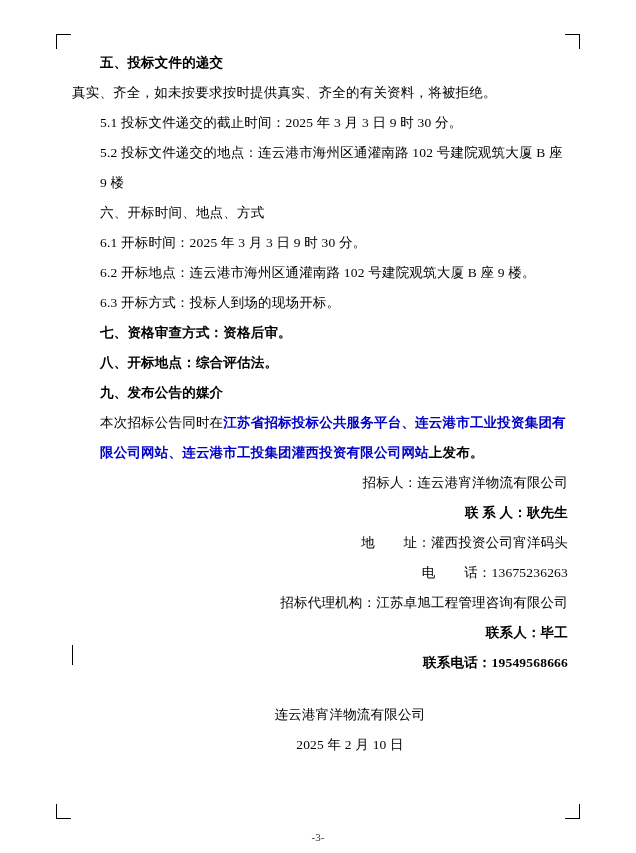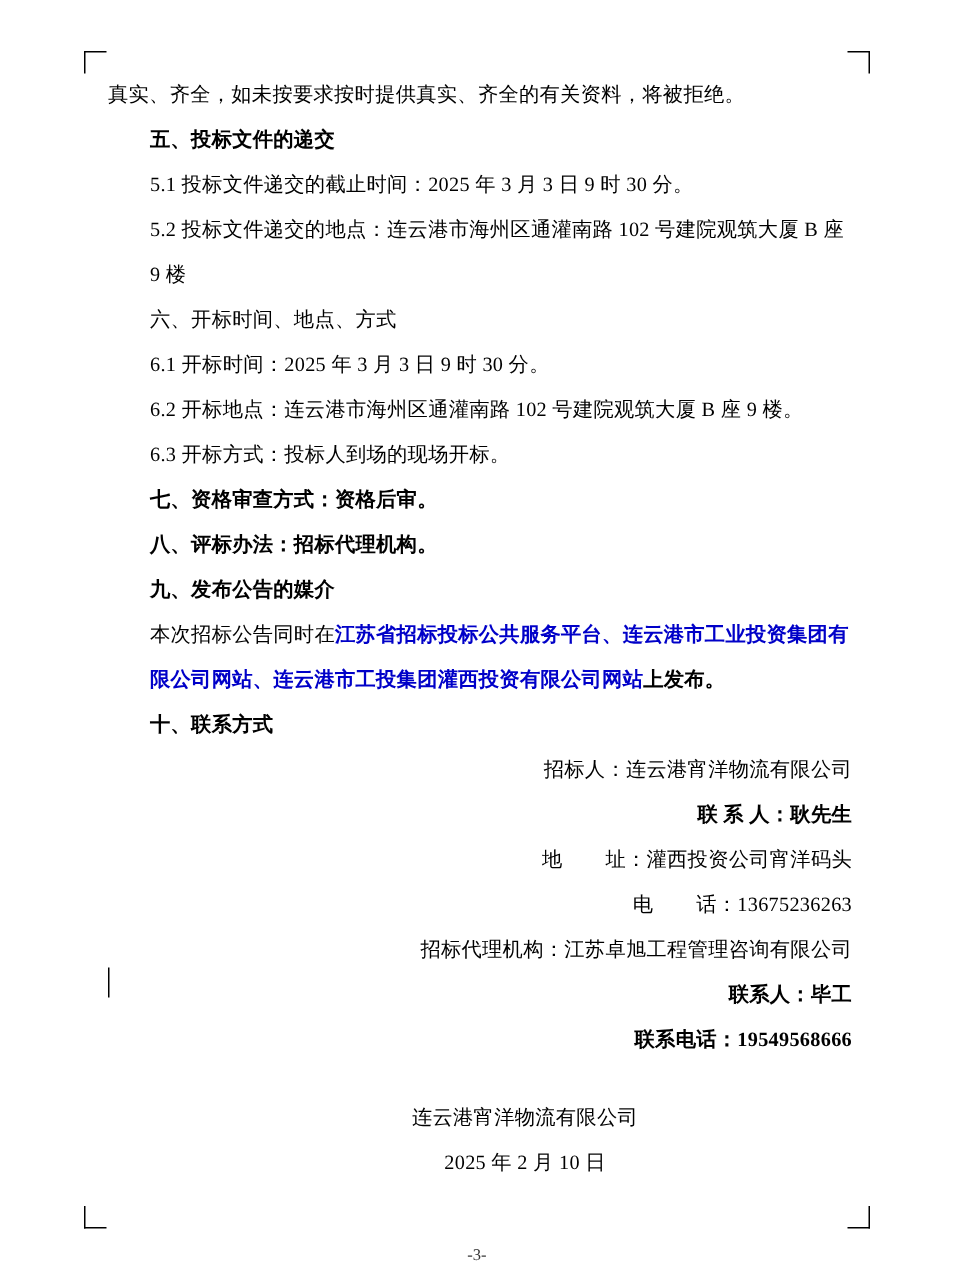--- a/index.html
+++ b/index.html
@@ -119,45 +119,44 @@
 <div class="page">
 
   <div class="mark mark-tl"></div>
   <div class="mark mark-tr"></div>
   <div class="mark mark-bl"></div>
   <div class="mark mark-br"></div>
   <div class="edit-caret"></div>
 
   <div class="content">
 
+    <div class="line bold indent-para">五、投标文件的递交</div>
+
     <div class="line">真实、齐全，如未按要求按时提供真实、齐全的有关资料，将被拒绝。</div>
-
-    <div class="line bold indent-para">五、投标文件的递交</div>
 
     <div class="line indent2">5.1 投标文件递交的截止时间：2025 年 3 月 3 日 9 时 30 分。</div>
 
     <div class="line indent2">5.2 投标文件递交的地点：连云港市海州区通灌南路 102 号建院观筑大厦 B 座 9 楼</div>
 
     <div class="line indent-para">六、开标时间、地点、方式</div>
 
     <div class="line indent2">6.1 开标时间：2025 年 3 月 3 日 9 时 30 分。</div>
 
     <div class="line indent2">6.2 开标地点：连云港市海州区通灌南路 102 号建院观筑大厦 B 座 9 楼。</div>
 
     <div class="line indent2">6.3 开标方式：投标人到场的现场开标。</div>
 
     <div class="line bold indent-para">七、资格审查方式：资格后审。</div>
 
-    <div class="line bold indent-para">八、评标办法：招标代理机构。</div>
+    <div class="line bold indent-para">八、开标地点：综合评估法。</div>
 
     <div class="line bold indent-para">九、发布公告的媒介</div>
 
     <div class="line indent2"><span>本次招标公告同时在</span><span class="blue-bold blue-run">江苏省招标投标公共服务平台、连云港市工业投资集团有限公司网站、连云港市工投集团灌西投资有限公司网站</span><span class="bold">上发布。</span></div>
 
-    <div class="line bold indent-para">十、联系方式</div>
 
     <div class="contact-block">
       <div class="line"><span>招标人：</span><span>连云港宵洋物流有限公司</span></div>
       <div class="line bold"><span>联 系 人：</span><span>耿先生</span></div>
       <div class="line"><span>地        址：</span><span>灌西投资公司宵洋码头</span></div>
       <div class="line"><span>电        话：</span><span>13675236263</span></div>
       <div class="line"><span>招标代理机构：</span><span>江苏卓旭工程管理咨询有限公司</span></div>
       <div class="line bold"><span>联系人：</span><span>毕工</span></div>
       <div class="line bold"><span>联系电话：</span><span>19549568666</span></div>
     </div>

